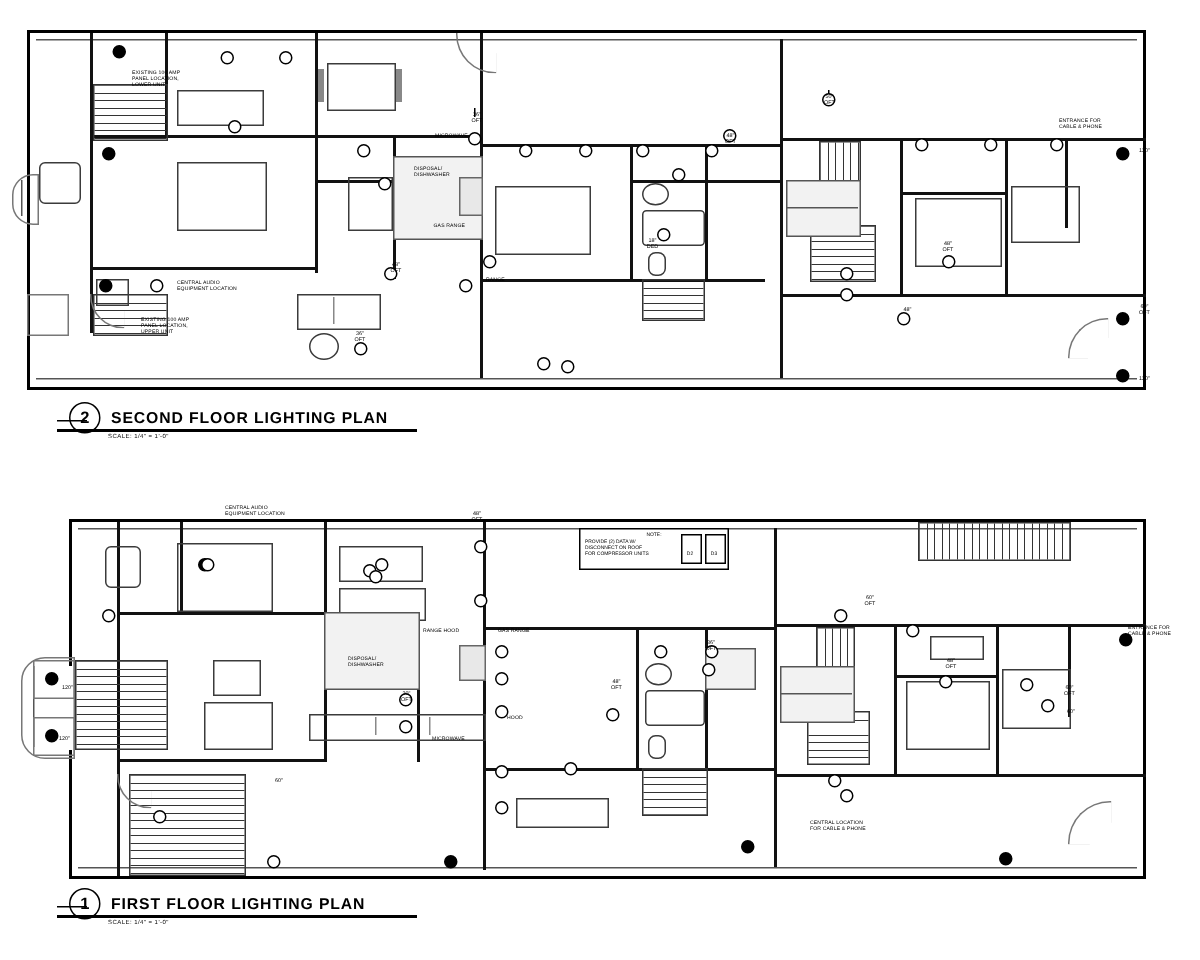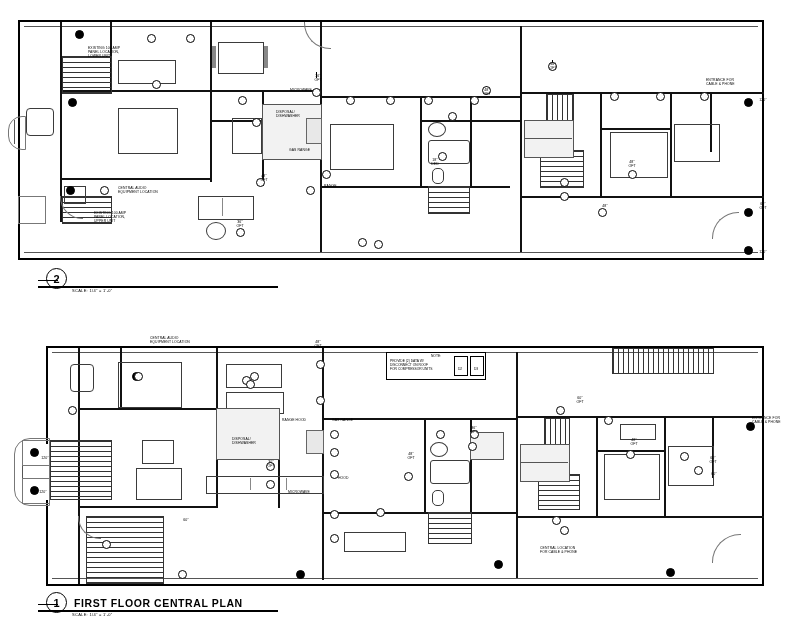--- a/index.html
+++ b/index.html
@@ -195,20 +195,21 @@
     <div class="dim" style="left:597px;top:204px;width:16px;">48"</div>
     <div class="dim" style="left:232px;top:220px;width:16px;">36"
 OFT</div>
     <div class="dim" style="left:256px;top:174px;width:16px;">48"
 OFT</div>
     <div class="dim" style="left:427px;top:158px;width:16px;">18"
 DED</div>
 
     <div class="titlerow" style="left:46px;top:268px;">
       <div class="numcirc">2</div>
+      <div class="ttxt">SECOND FLOOR LIGHTING PLAN</div>
     </div>
     <div class="trule" style="left:38px;top:286px;width:240px;"></div>
     <div class="trule2" style="left:38px;top:280px;width:20px;"></div>
     <div class="scaletxt" style="left:72px;top:288px;">SCALE: 1/4" = 1'-0"</div>
   </div>
 
   <div class="plan" style="left:0;top:320px;width:800px;height:320px;">
 
     <div class="wall" style="left:46px;top:26px;width:718px;height:2px;"></div>
     <div class="wall" style="left:46px;top:26px;width:2px;height:84px;"></div>
@@ -353,20 +354,20 @@
 OFT</div>
     <div class="dim" style="left:705px;top:136px;width:16px;">60"
 OFT</div>
     <div class="dim" style="left:706px;top:152px;width:16px;">60"</div>
     <div class="dim" style="left:36px;top:136px;width:18px;">120"</div>
     <div class="dim" style="left:34px;top:170px;width:18px;">120"</div>
     <div class="dim" style="left:178px;top:198px;width:16px;">60"</div>
 
     <div class="titlerow" style="left:46px;top:272px;">
       <div class="numcirc">1</div>
-      <div class="ttxt">FIRST FLOOR CENTRAL PLAN</div>
+      <div class="ttxt">FIRST FLOOR LIGHTING PLAN</div>
     </div>
     <div class="trule" style="left:38px;top:290px;width:240px;"></div>
     <div class="trule2" style="left:38px;top:284px;width:20px;"></div>
     <div class="scaletxt" style="left:72px;top:292px;">SCALE: 1/4" = 1'-0"</div>
   </div>
 
 </div>
 
 </body></html>

